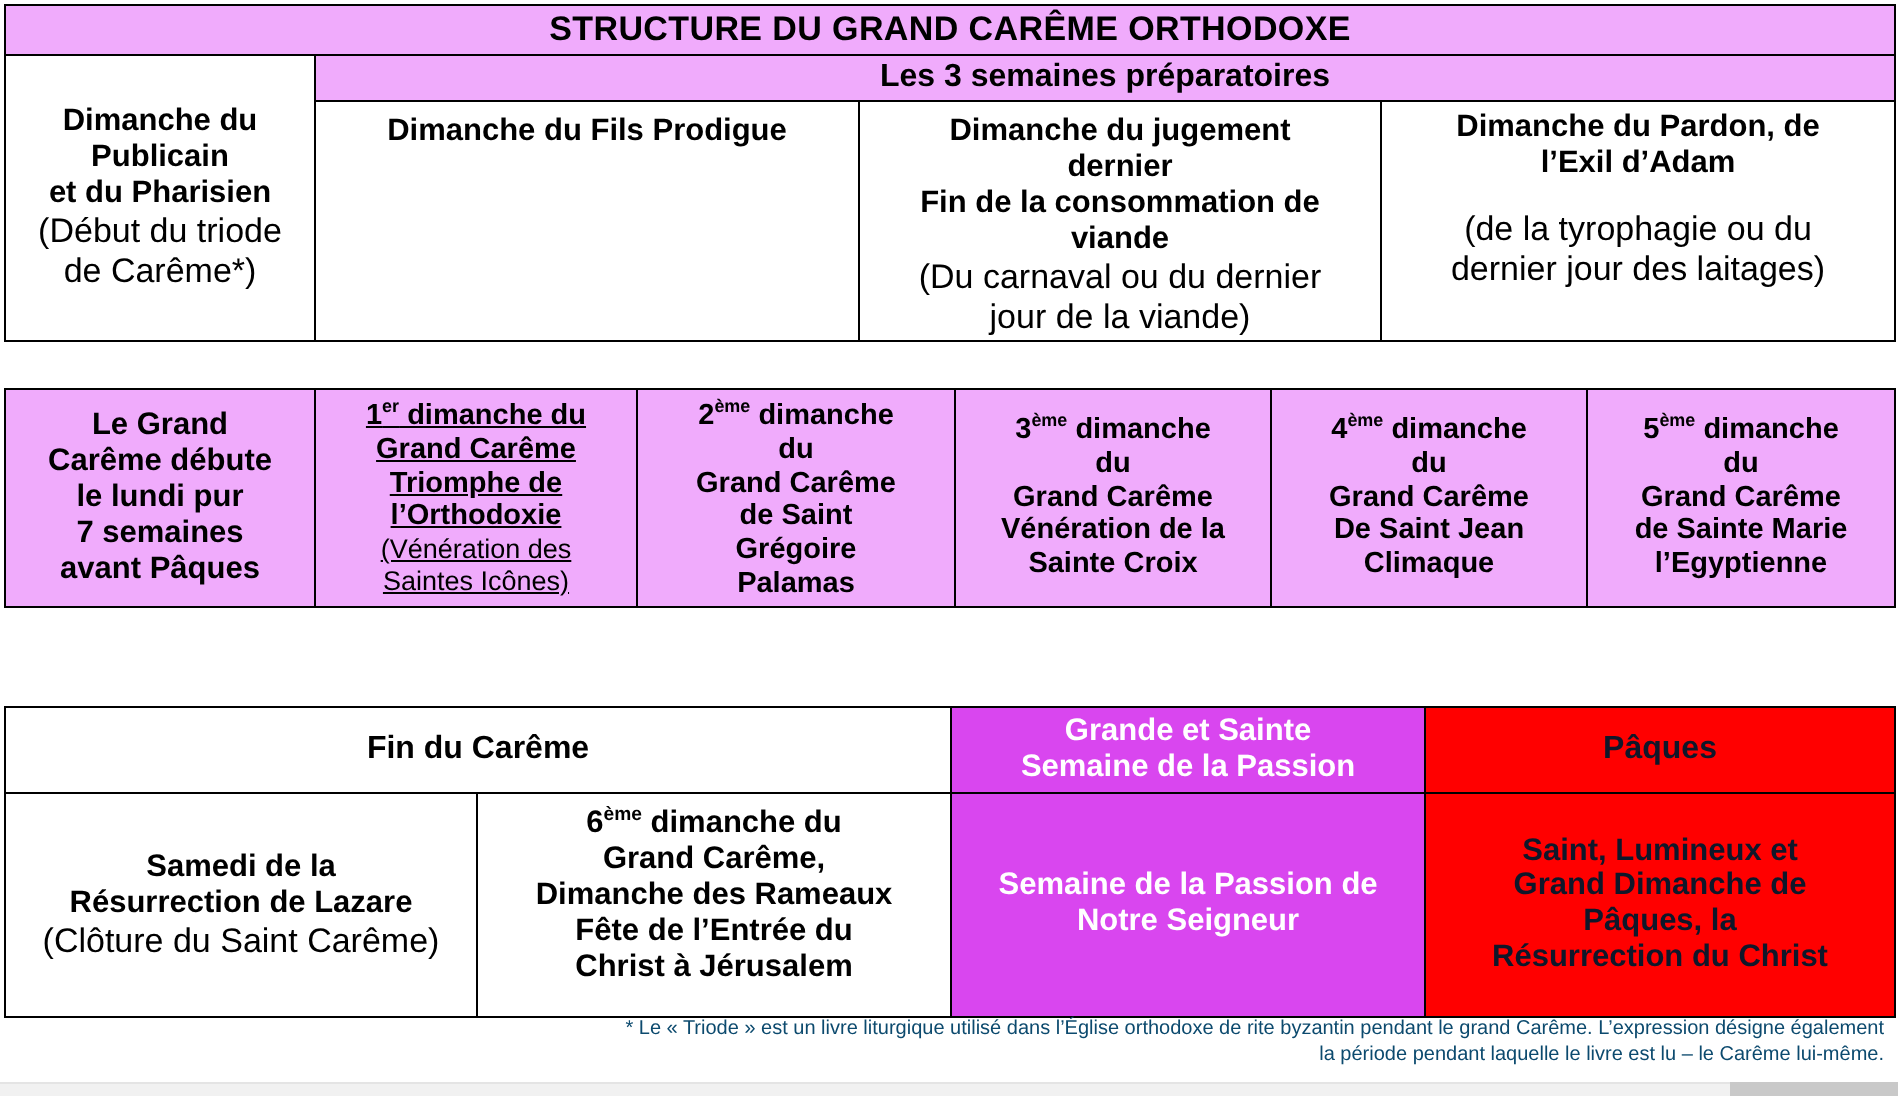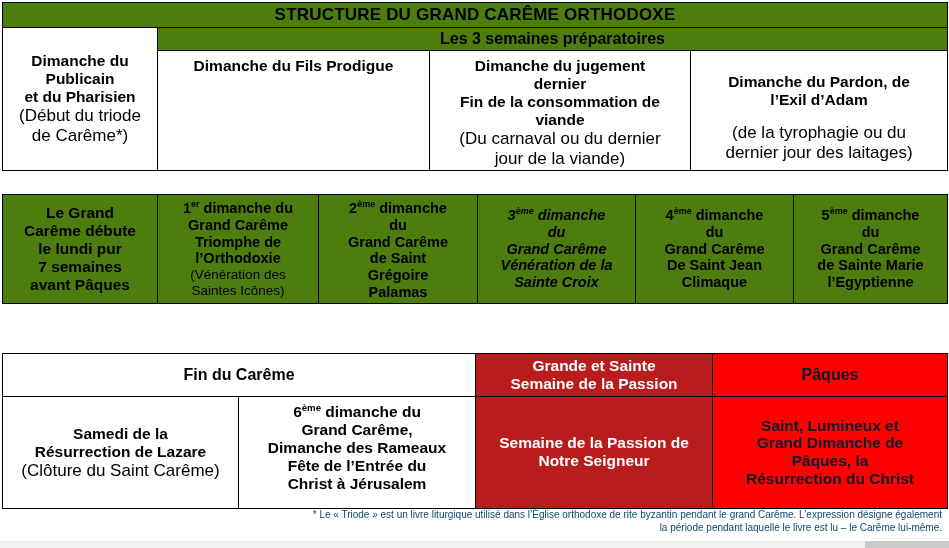--- a/index.html
+++ b/index.html
@@ -31,23 +31,23 @@
   }
   .grid td {
     border: 1px solid #000000;
     vertical-align: middle;
     text-align: center;
     padding: 2px 4px;
     box-sizing: border-box;
   }
 
   
-  .purple   { background: #4d7c0f; color: #000000; }
+  .purple   { background: #f0abfc; color: #000000; }
   .white    { background: #ffffff; color: #000000; }
-  .black    { background: #b91c1c; color: #ffffff; }
+  .black    { background: #d946ef; color: #ffffff; }
   .red      { background: #ff0000; color: #0f172a; }
 
   
   .title {
     font-size: 17px;
     font-weight: bold;
     letter-spacing: .2px;
     padding: 5px 4px 6px 4px;
   }
   .bandhead {
@@ -150,21 +150,21 @@
         <td class="white cell-strong" style="vertical-align:top;padding-top:6px;">
           <div class="stack">
             <div>Dimanche du jugement</div>
             <div>dernier</div>
             <div>Fin de la consommation de</div>
             <div>viande</div>
             <div class="cell-note">(Du carnaval ou du dernier</div>
             <div class="cell-note">jour de la viande)</div>
           </div>
         </td>
-        <td class="white cell-strong" style="vertical-align:top;padding-top:22px;">
+        <td class="white cell-strong" style="vertical-align:top;padding-top:4px;">
           <div class="stack">
             <div>Dimanche du Pardon, de</div>
             <div>l’Exil d’Adam</div>
             <div style="height:14px"></div>
             <div class="cell-note">(de la tyrophagie ou du</div>
             <div class="cell-note">dernier jour des laitages)</div>
           </div>
         </td>
       </tr>
     </tbody>
@@ -184,21 +184,21 @@
         <td class="purple cell-strong">
           <div class="stack">
             <div>Le Grand</div>
             <div>Carême débute</div>
             <div>le lundi pur</div>
             <div>7 semaines</div>
             <div>avant Pâques</div>
           </div>
         </td>
 
-        <td class="purple cell-strong-sm" style="vertical-align:top;padding-top:5px;">
+        <td class="purple cell-strong-sm" style="vertical-align:top;padding-top:5px;text-decoration:underline;">
           <div class="stack">
             <div><span>1</span><sup>er</sup><span> dimanche du</span></div>
             <div>Grand Carême</div>
             <div>Triomphe de</div>
             <div>l’Orthodoxie</div>
             <div class="cell-note-sm">(Vénération des</div>
             <div class="cell-note-sm">Saintes Icônes)</div>
           </div>
         </td>
 
@@ -206,21 +206,21 @@
           <div class="stack">
             <div><span>2</span><sup>ème</sup><span> dimanche</span></div>
             <div>du</div>
             <div>Grand Carême</div>
             <div>de Saint</div>
             <div>Grégoire</div>
             <div>Palamas</div>
           </div>
         </td>
 
-        <td class="purple cell-strong-sm" style="vertical-align:middle;font-style:italic;">
+        <td class="purple cell-strong-sm" style="vertical-align:middle;">
           <div class="stack">
             <div><span>3</span><sup>ème</sup><span> dimanche</span></div>
             <div>du</div>
             <div>Grand Carême</div>
             <div>Vénération de la</div>
             <div>Sainte Croix</div>
           </div>
         </td>
 
         <td class="purple cell-strong-sm" style="vertical-align:middle;">

